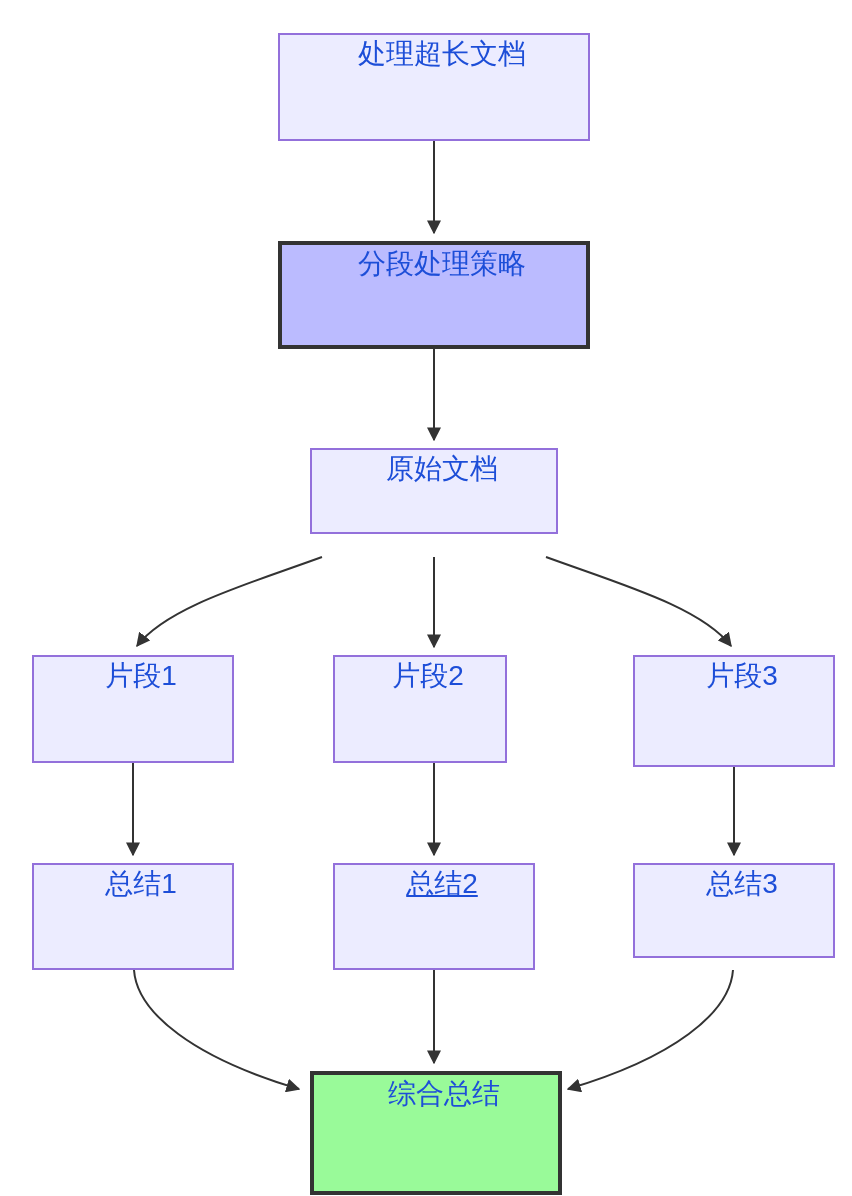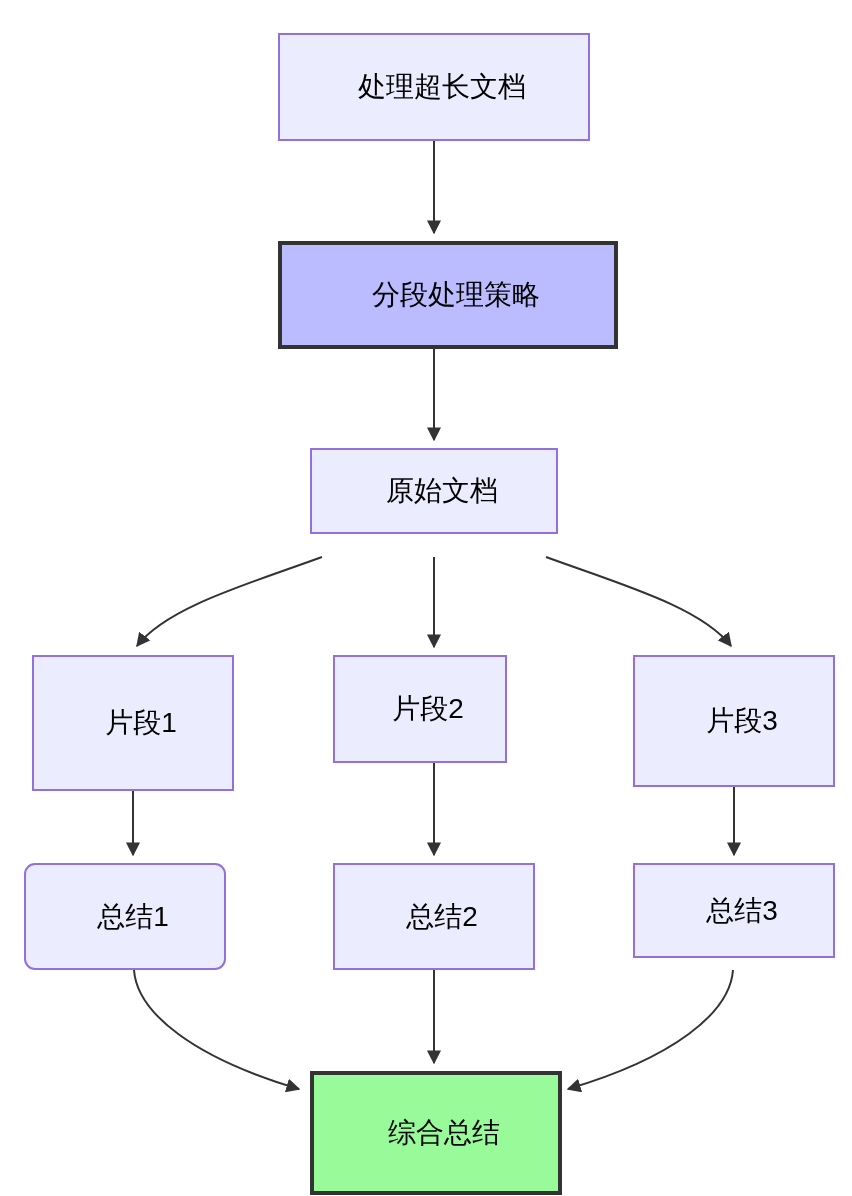--- a/index.html
+++ b/index.html
@@ -19,24 +19,23 @@
     position: absolute;
     left: 0;
     top: 0;
     width: 852px;
     height: 1196px;
   }
   .node {
     position: absolute;
     box-sizing: border-box;
     display: flex;
-    align-items: center;
     justify-content: center;
     font-size: 28px;
-    color: #000000;
+    color: #1d4ed8;
     background: #ECECFF;
     border: 2px solid #9370DB;
     padding-left: 16px;
   }
   .node.highlight {
     background: #BBBBFF;
     border: 4px solid #333333;
   }
   .node.success {
     background: #99FA99;
@@ -70,45 +69,45 @@
       <path marker-end="url(#arrow)" d="M134,970 C137,1013 194,1058 299,1089"></path>
       <path marker-end="url(#arrow)" d="M434,970 L434,1063"></path>
       <path marker-end="url(#arrow)" d="M733,970 C730,1013 673,1058 568,1089"></path>
     </g>
   </svg>
 
   <div class="node" style="left:278px; top:33px; width:312px; height:108px;">
     <span class="label">处理超长文档</span>
   </div>
 
-  <div class="node highlight" style="left:278px; top:241px; width:340px; height:108px;">
+  <div class="node highlight" style="left:278px; top:241px; width:312px; height:108px;">
     <span class="label">分段处理策略</span>
   </div>
 
   <div class="node" style="left:310px; top:448px; width:248px; height:86px;">
     <span class="label">原始文档</span>
   </div>
 
-  <div class="node" style="left:32px; top:655px; width:202px; height:136px;">
+  <div class="node" style="left:32px; top:655px; width:202px; height:108px;">
     <span class="label">片段1</span>
   </div>
 
   <div class="node" style="left:333px; top:655px; width:174px; height:108px;">
     <span class="label">片段2</span>
   </div>
 
-  <div class="node" style="left:633px; top:655px; width:202px; height:132px;">
+  <div class="node" style="left:633px; top:655px; width:202px; height:112px;">
     <span class="label">片段3</span>
   </div>
 
-  <div class="node" style="left:24px; top:863px; width:202px; height:107px;border-radius:11px;">
+  <div class="node" style="left:32px; top:863px; width:202px; height:107px;">
     <span class="label">总结1</span>
   </div>
 
-  <div class="node" style="left:333px; top:863px; width:202px; height:107px;">
+  <div class="node" style="left:333px; top:863px; width:202px; height:107px;text-decoration:underline;">
     <span class="label">总结2</span>
   </div>
 
   <div class="node" style="left:633px; top:863px; width:202px; height:95px;">
     <span class="label">总结3</span>
   </div>
 
   <div class="node success" style="left:310px; top:1071px; width:252px; height:124px;">
     <span class="label">综合总结</span>
   </div>

